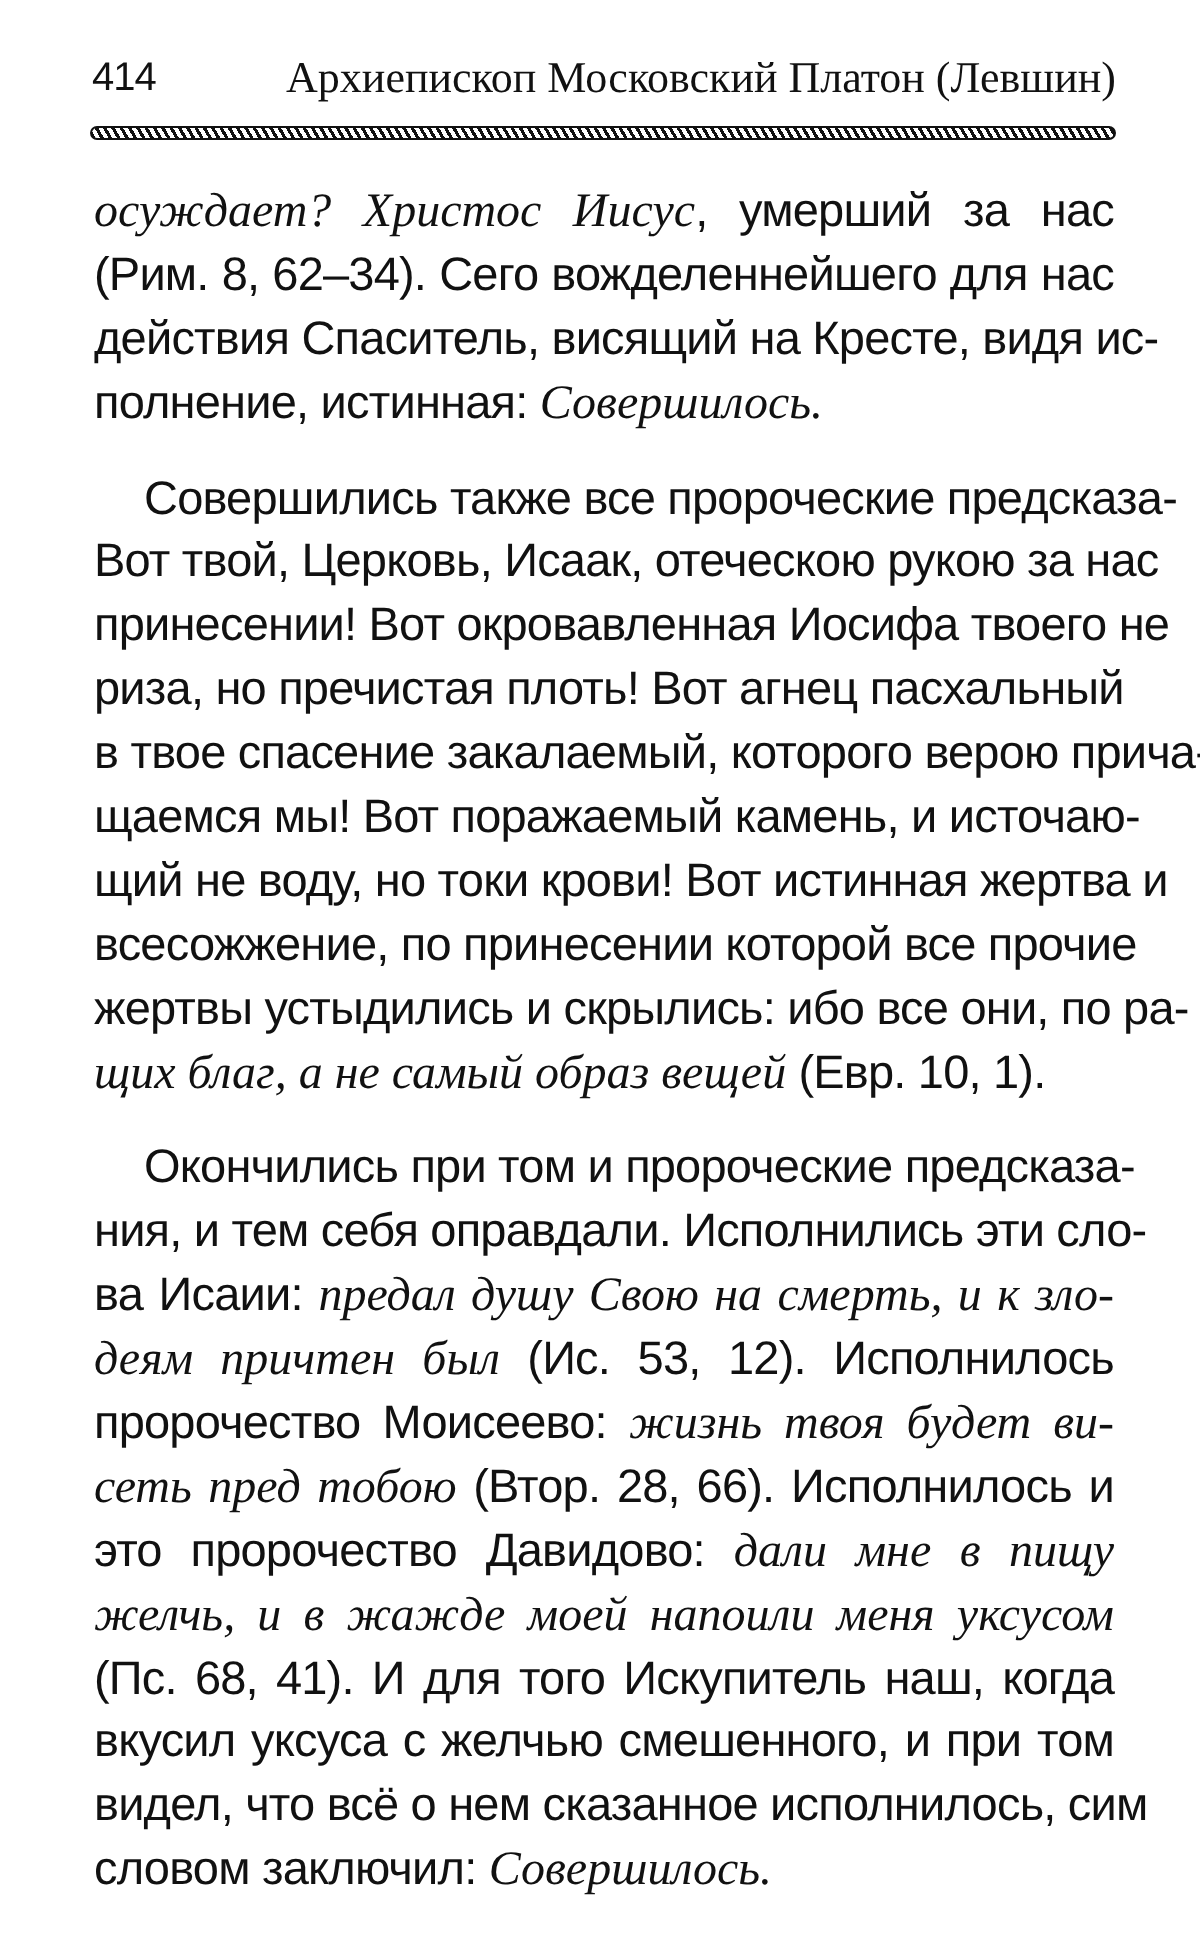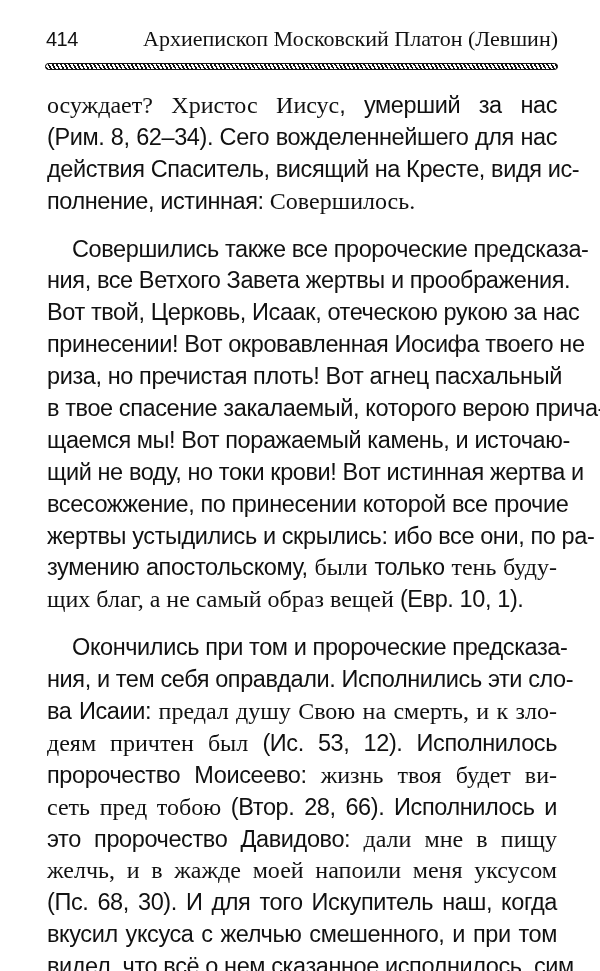--- a/index.html
+++ b/index.html
@@ -37,61 +37,59 @@
     letter-spacing: -0.4px;
   }
   .line {
     display: block; white-space: nowrap;
     text-align: justify; text-align-last: justify;
     height: 31.9px;
   }
   .line.last { text-align-last: left; }
   .line.indent { padding-left: 25px; margin-top: 12px; }
   .para-gap { height: 4px; }
-  .it { font-family: "Liberation Serif", "DejaVu Serif", serif; font-size: 24px; letter-spacing: 0; }
+  .it { font-family: "Liberation Serif", "DejaVu Serif", serif; font-style: italic; font-size: 24px; letter-spacing: 0; }
 </style>
 </head>
 <body>
 
 <div class="header">
   <span class="page-number">414</span>
   <span class="running-title">Архиепископ Московский Платон (Левшин)</span>
 </div>
 <div class="rope-rule"></div>
 
 <div class="body-text" id="body-text">
     <div class="paragraph">
       <span class="line"><span class="it">осуждает? Христос Иисус</span><span>, умерший за нас</span></span>
       <span class="line"><span>(Рим. 8, 62–34). Сего вожделеннейшего для нас</span></span>
       <span class="line"><span>действия Спаситель, висящий на Кресте, видя ис-</span></span>
       <span class="line last"><span>полнение, истинная: </span><span class="it">Совершилось.</span></span>
     </div>
     <div class="para-gap"></div>
     <div class="paragraph">
       <span class="line indent"><span>Совершились также все пророческие предсказа-</span></span>
-      <span class="line"><span>ния, все Ветхого Завета жертвы и проображения.</span></span>
       <span class="line"><span>Вот твой, Церковь, Исаак, отеческою рукою за нас</span></span>
       <span class="line"><span>принесении! Вот окровавленная Иосифа твоего не</span></span>
       <span class="line"><span>риза, но пречистая плоть! Вот агнец пасхальный</span></span>
       <span class="line"><span>в твое спасение закалаемый, которого верою прича-</span></span>
       <span class="line"><span>щаемся мы! Вот поражаемый камень, и источаю-</span></span>
       <span class="line"><span>щий не воду, но токи крови! Вот истинная жертва и</span></span>
       <span class="line"><span>всесожжение, по принесении которой все прочие</span></span>
       <span class="line"><span>жертвы устыдились и скрылись: ибо все они, по ра-</span></span>
-      <span class="line"><span>зумению апостольскому, </span><span class="it">были</span><span> только </span><span class="it">тень буду-</span></span>
       <span class="line last"><span class="it">щих благ, а не самый образ вещей</span><span> (Евр. 10, 1).</span></span>
     </div>
     <div class="para-gap"></div>
     <div class="paragraph">
       <span class="line indent"><span>Окончились при том и пророческие предсказа-</span></span>
       <span class="line"><span>ния, и тем себя оправдали. Исполнились эти сло-</span></span>
       <span class="line"><span>ва Исаии: </span><span class="it">предал душу Свою на смерть, и к зло-</span></span>
       <span class="line"><span class="it">деям причтен был</span><span> (Ис. 53, 12). Исполнилось</span></span>
       <span class="line"><span>пророчество Моисеево: </span><span class="it">жизнь твоя будет ви-</span></span>
       <span class="line"><span class="it">сеть пред тобою</span><span> (Втор. 28, 66). Исполнилось и</span></span>
       <span class="line"><span>это пророчество Давидово: </span><span class="it">дали мне в пищу</span></span>
       <span class="line"><span class="it">желчь, и в жажде моей напоили меня уксусом</span></span>
-      <span class="line"><span>(Пс. 68, 30). И для того Искупитель наш, когда</span></span>
+      <span class="line"><span>(Пс. 68, 41). И для того Искупитель наш, когда</span></span>
       <span class="line"><span>вкусил уксуса с желчью смешенного, и при том</span></span>
       <span class="line"><span>видел, что всё о нем сказанное исполнилось, сим</span></span>
       <span class="line last"><span>словом заключил: </span><span class="it">Совершилось.</span></span>
     </div>
   </div>
 
 </body></html>

